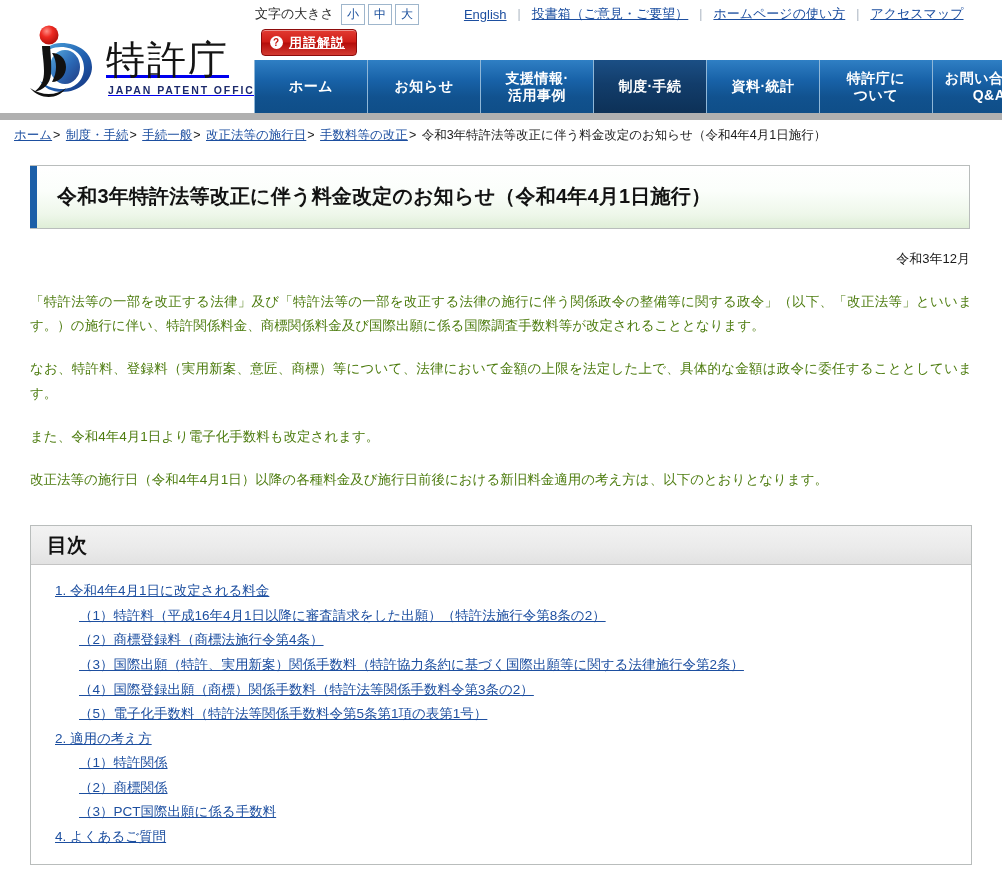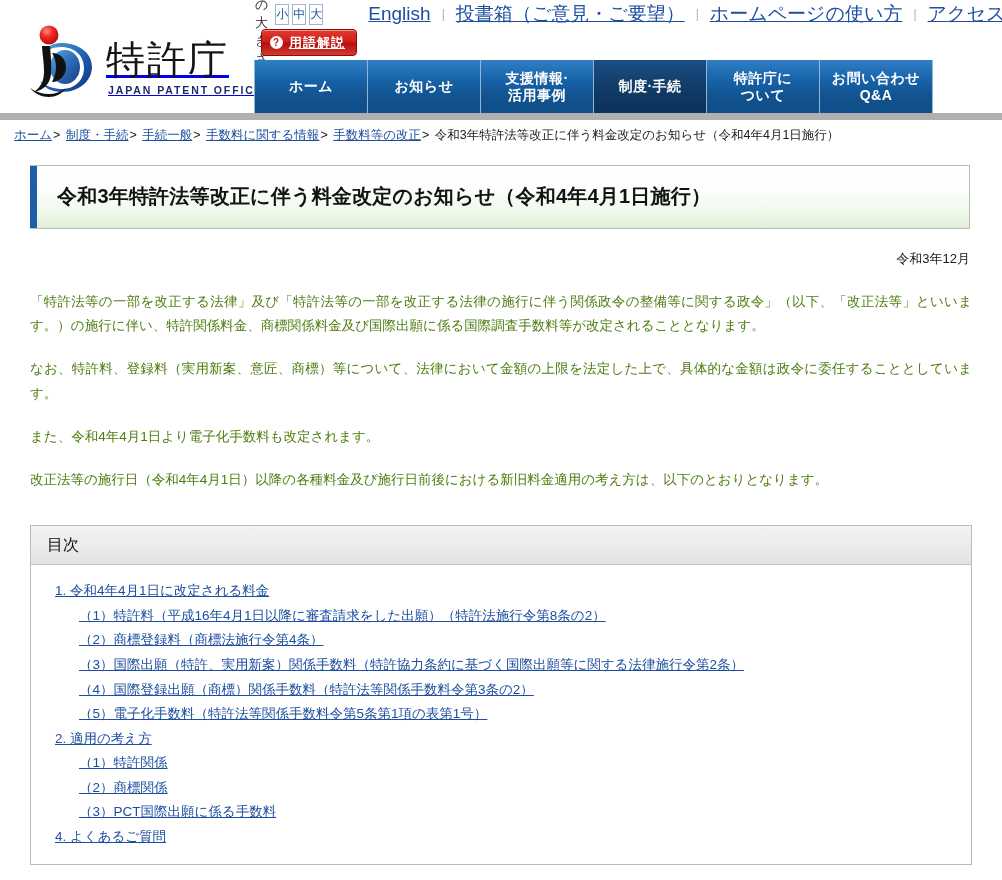--- a/index.html
+++ b/index.html
@@ -91,21 +91,21 @@
     cursor: pointer;
   }
   .util-links {
     margin-left: 40px;
     display: flex;
     align-items: center;
     white-space: nowrap;
   }
   .util-links a {
     color: #1d4fa0;
-    font-size: 19px;
+    font-size: 13px;
     padding: 0 2px;
   }
   .util-sep {
     color: #aab4c0;
     margin: 0 9px;
     font-size: 12px;
   }
 
   
   .glossary-btn {
@@ -244,22 +244,22 @@
   .toc-box {
     margin: 32px 8px 0 8px;
     border: 1px solid #b9bdbc;
     background: #ffffff;
   }
   .toc-head {
     height: 38px;
     display: flex;
     align-items: center;
     padding-left: 16px;
-    font-size: 16px;
-    font-weight: normal;
+    font-size: 20px;
+    font-weight: bold;
     color: #111111;
     background: linear-gradient(to bottom, #f2f2f2 0%, #ebebeb 55%, #e2e2e2 100%);
     border-bottom: 1px solid #c4c4c4;
   }
   .toc-body {
     padding: 14px 16px 14px 24px;
   }
   .toc-item {
     font-size: 13.5px;
     line-height: 1.82;
@@ -338,37 +338,40 @@
         <span class="two-line">お知らせ</span>
       </div>
     <div class="gnav-item">
         <span class="two-line">支援情報·
 活用事例</span>
       </div>
     <div class="gnav-item active">
         <span class="two-line">制度·手続</span>
       </div>
     <div class="gnav-item">
+        <span class="two-line">資料·統計</span>
+      </div>
+    <div class="gnav-item">
         <span class="two-line">特許庁に
 ついて</span>
       </div>
     <div class="gnav-item">
         <span class="two-line">お問い合わせ
 Q&amp;A</span>
       </div>
   </nav>
 </div>
 
 <div class="header-rule"></div>
 
 <div class="breadcrumb">
   <a href="#">ホーム</a><span class="sep">&gt;</span>
   <a href="#">制度・手続</a><span class="sep">&gt;</span>
   <a href="#">手続一般</a><span class="sep">&gt;</span>
-  <a href="#">手数料に関する情報</a><span class="sep">&gt;</span>
+  <a href="#">改正法等の施行日</a><span class="sep">&gt;</span>
   <a href="#">手数料等の改正</a><span class="sep">&gt;</span>
   <span class="current">令和3年特許法等改正に伴う料金改定のお知らせ（令和4年4月1日施行）</span>
 </div>
 
 <main class="main">
 
   <div class="page-title-box">
     <span class="page-title-bar"></span>
     <h1 class="page-title-text">令和3年特許法等改正に伴う料金改定のお知らせ（令和4年4月1日施行）</h1>
   </div>

